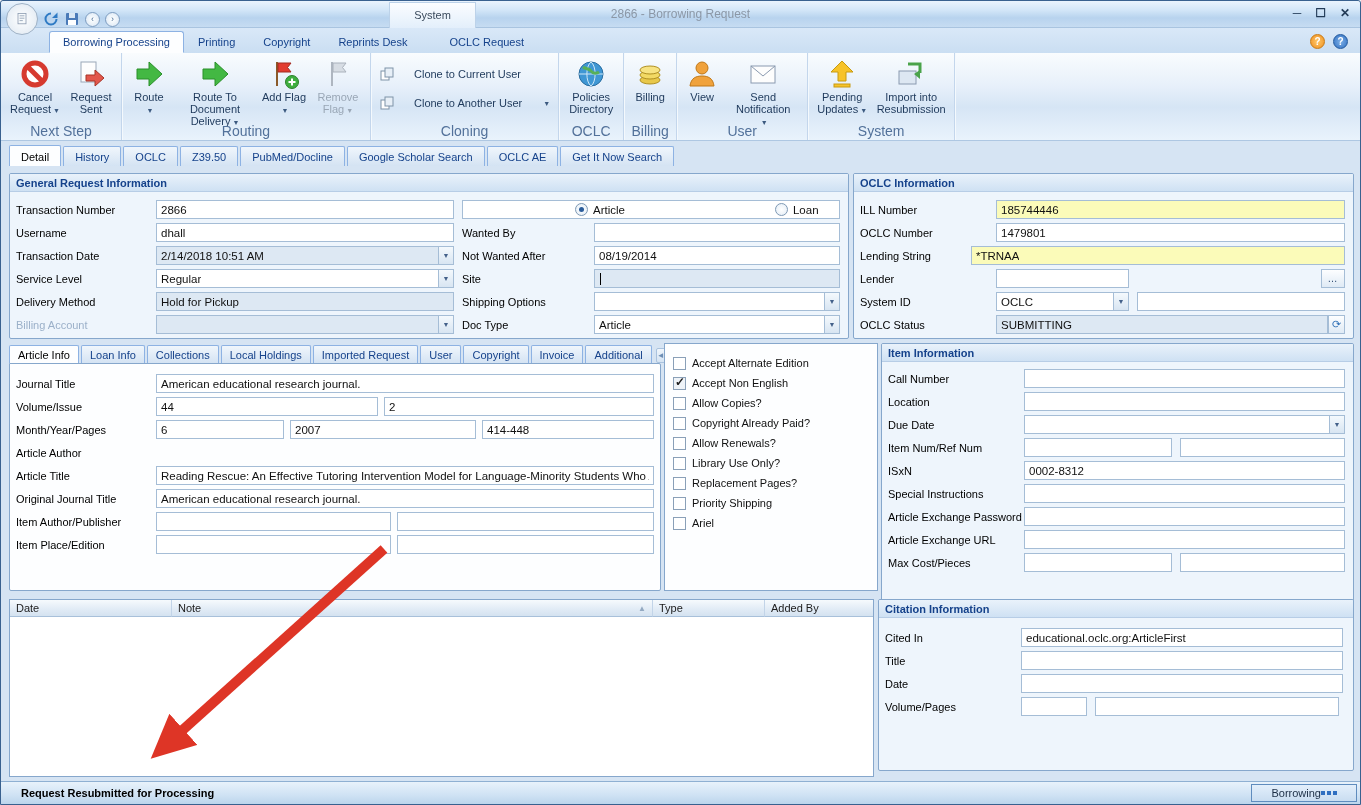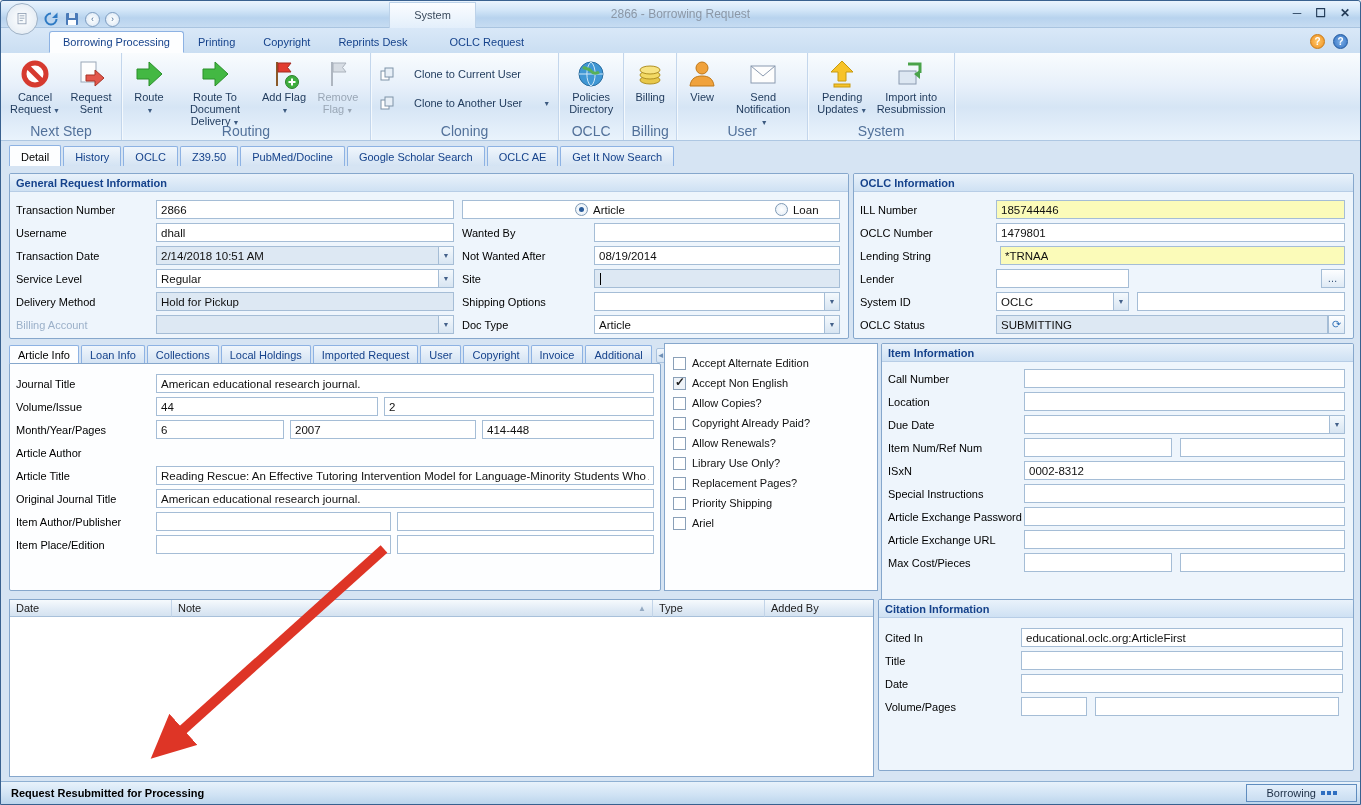--- a/index.html
+++ b/index.html
@@ -77,22 +77,22 @@
 
   
   .ntable { position:absolute; background:#fff; border:1px solid #86a7cc; }
   .nthead { display:flex; height:17px; }
   .th { background:linear-gradient(#f6fafd,#e2ecf6 55%,#d4e2f0); border-right:1px solid #c2d4e8; border-bottom:1px solid #a8c0da; padding:2px 6px 0; color:#1c1c1c; position:relative; font-size:11px; }
   .sort-ind { position:absolute; right:6px; top:4px; font-size:8px; color:#93a9c2; }
   .ntbody { position:absolute; top:17px; left:0; right:0; bottom:0; background:#fff; }
 
   
   .statusbar { position:absolute; left:0; right:0; bottom:0; height:23px; background:linear-gradient(#e8f2fb,#cfe2f4 60%,#bcd5ec); border-top:1px solid #8fb0d2; display:flex; align-items:center; }
-  .status-msg { font-weight:bold; margin-left:10px; color:#000; }
-  .status-mode { position:absolute; right:3px; top:2px; bottom:2px; display:flex; align-items:center; gap:5px; border:1px solid #5f8cbe; background:linear-gradient(#e3effb,#c9ddf1); padding:0 19px; color:#1c2e45; }
+  .status-msg { font-weight:bold; margin-left:20px; color:#000; }
+  .status-mode { position:absolute; right:3px; top:2px; bottom:2px; display:flex; align-items:center; border:1px solid #5f8cbe; background:linear-gradient(#e3effb,#c9ddf1); padding:0 19px; color:#1c2e45; }
   .busy-dots { display:inline-flex; gap:2px; }
   .busy-dots i { width:4px; height:4px; background:#2f6fc1; display:block; }
 
   
   .overlay { position:absolute; inset:0; pointer-events:none; z-index:60; }
 
   svg { display:block; }
 </style>
 </head>
 <body>
@@ -428,21 +428,21 @@
                 <span class="val">185744446</span>
               </div>
           </div>
           <div class="frow">
             <span class="flabel" style="width:136px">OCLC Number</span>
             <div class="input" style="flex:1">
                 <span class="val">1479801</span>
               </div>
           </div>
           <div class="frow">
-            <span class="flabel" style="width:140px">Lending String</span>
+            <span class="flabel" style="width:111px">Lending String</span>
             <div class="input" style="flex: 1 1 0%; background: rgb(251, 251, 185);">
                 <span class="val">*TRNAA</span>
               </div>
           </div>
           <div class="frow">
             <span class="flabel" style="width:136px">Lender</span>
             <div class="input" style="width:133px">
                 <span class="val"></span>
               </div>
             <span style="flex:1"></span>

